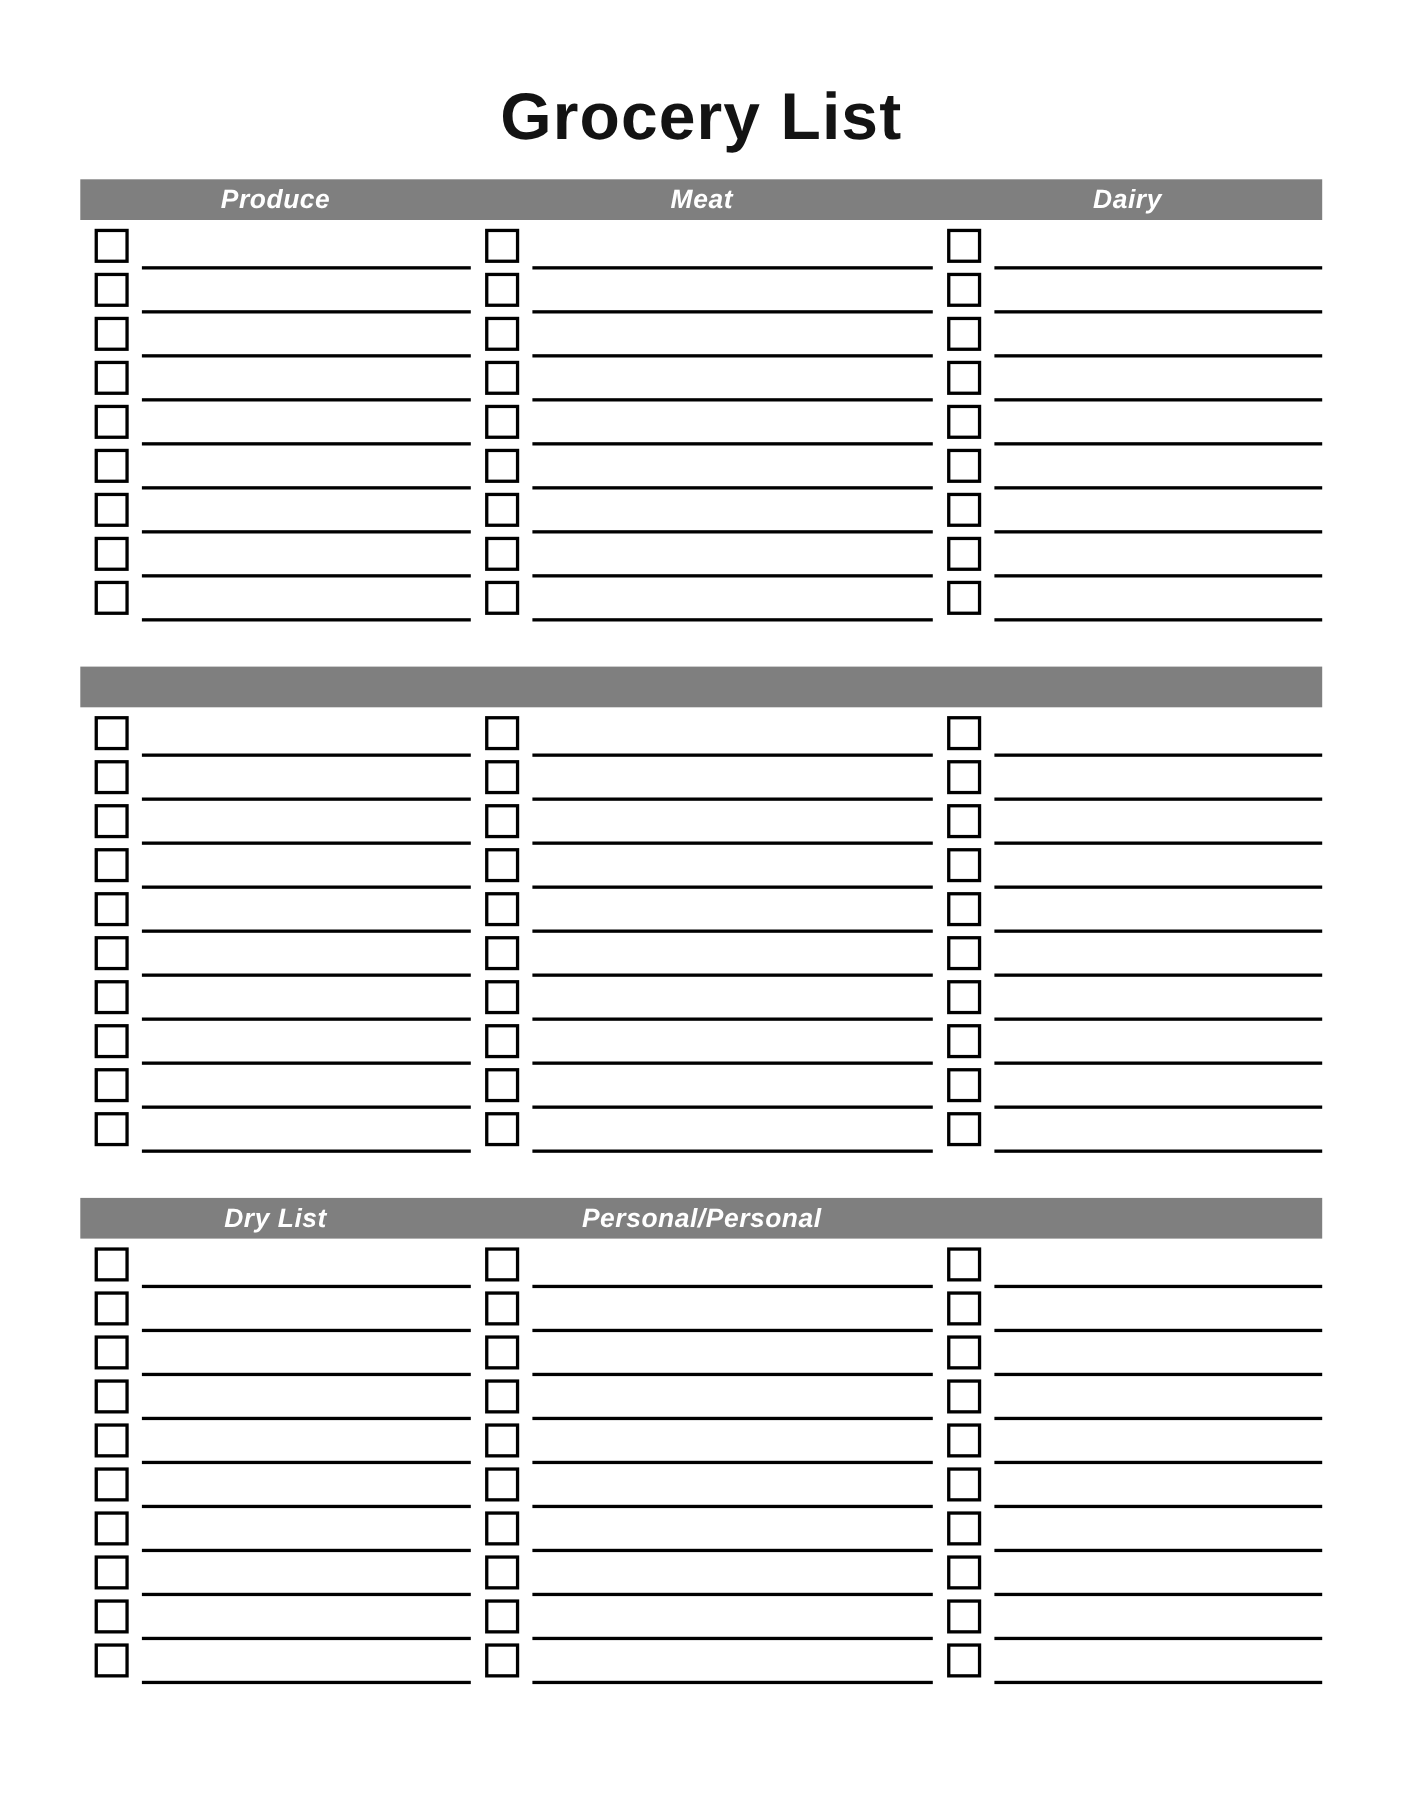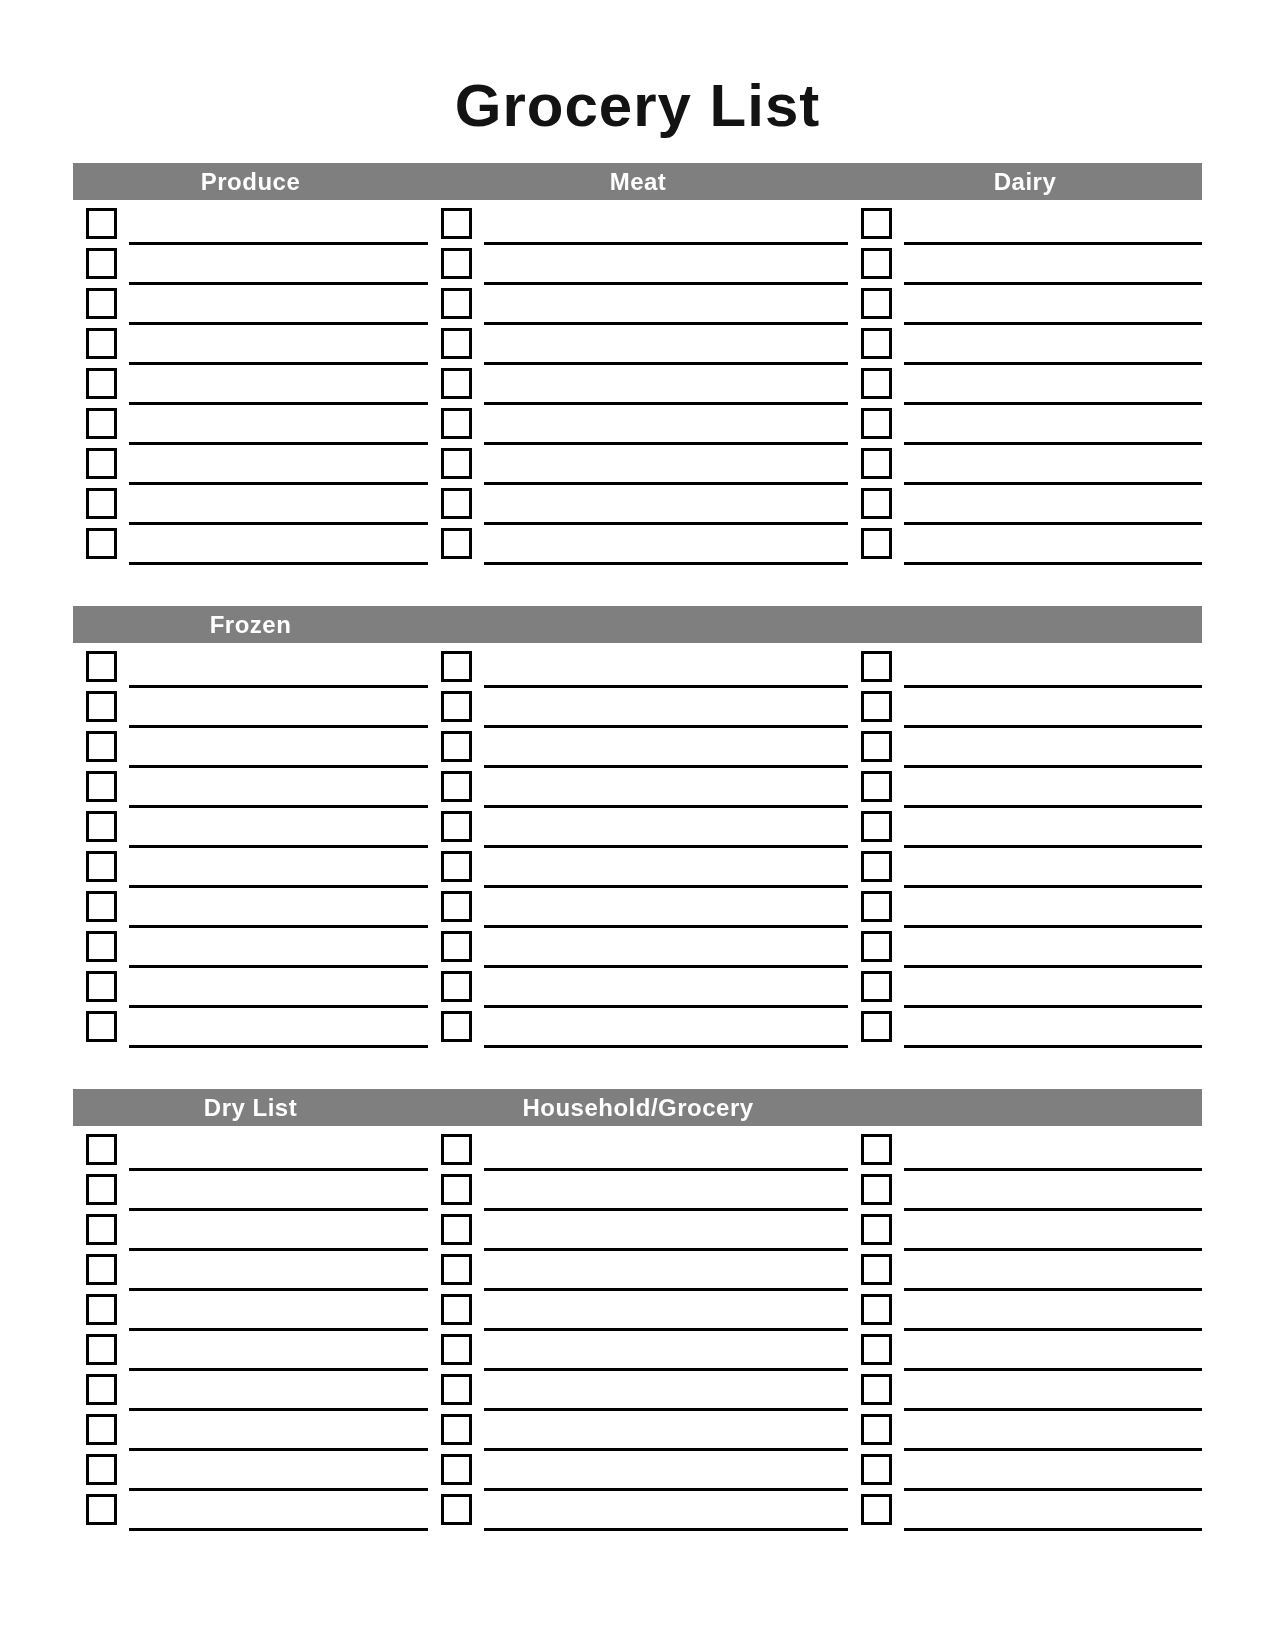--- a/index.html
+++ b/index.html
@@ -23,21 +23,21 @@
     text-align: center;
     font-size: 60px;
     font-weight: 700;
     letter-spacing: 1px;
     color: #131313;
   }
   .sections {
     margin: 26px 73px 0 73px;
     width: 1129px;
   }
-  .section { margin-top: 40px; }
+  .section { margin-top: 40px; font-style: italic; }
   .section:first-child { margin-top: 0; }
   .section-header {
     display: grid;
     grid-template-columns: 355px 420px 354px;
     background: var(--header-bg);
     height: 37px;
   }
   .header-cell {
     color: var(--header-text);
     font-size: 24px;
@@ -201,21 +201,20 @@
             </div>
             <div class="row">
               <span class="checkbox"></span>
               <span class="writing-line"></span>
             </div>
           </div>
         </div>
       </div>
       <div class="section">
         <div class="section-header">
-          <div class="header-cell">Frozen</div>
         </div>
         <div class="section-body">
           <div class="col">
             <div class="row">
               <span class="checkbox"></span>
               <span class="writing-line"></span>
             </div>
             <div class="row">
               <span class="checkbox"></span>
               <span class="writing-line"></span>
@@ -335,21 +334,21 @@
             <div class="row">
               <span class="checkbox"></span>
               <span class="writing-line"></span>
             </div>
           </div>
         </div>
       </div>
       <div class="section">
         <div class="section-header">
           <div class="header-cell">Dry List</div>
-          <div class="header-cell">Household/Grocery</div>
+          <div class="header-cell">Personal/Personal</div>
         </div>
         <div class="section-body">
           <div class="col">
             <div class="row">
               <span class="checkbox"></span>
               <span class="writing-line"></span>
             </div>
             <div class="row">
               <span class="checkbox"></span>
               <span class="writing-line"></span>

